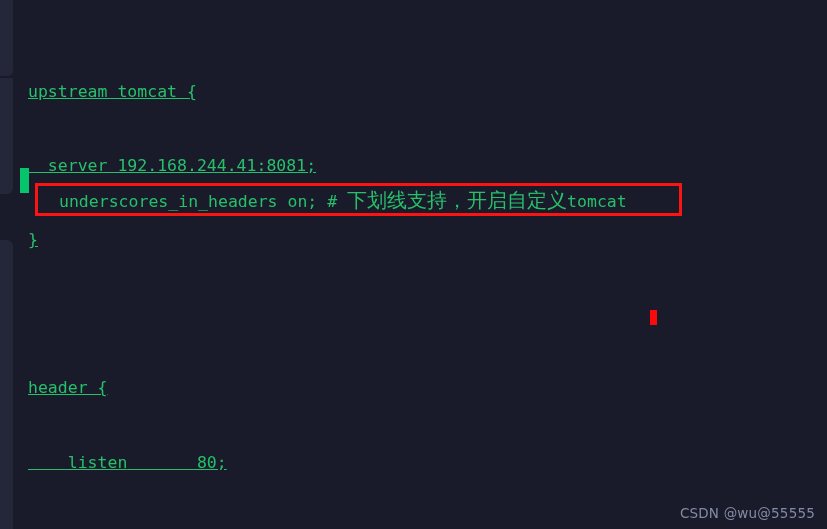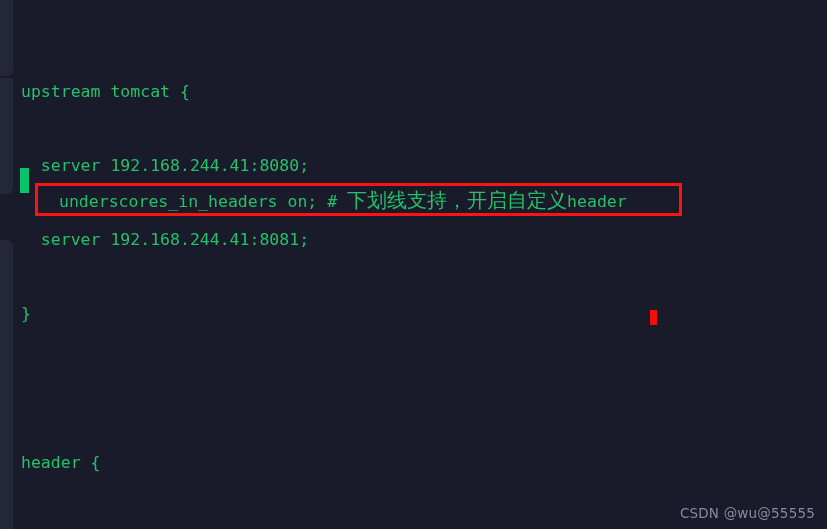--- a/index.html
+++ b/index.html
@@ -38,22 +38,23 @@
     margin: 0;
     padding: 0;
     color: #27c06a;
     font-size: 16.5px;
     line-height: 24.7px;
     white-space: pre;
   }
   .line {
     position: relative;
     height: 24.7px;
-    padding-left: 21px;
+    padding-left: 28px;
     box-sizing: border-box;
+    text-decoration: underline;
   }
   .ln-blank { height: 24.7px; }
 
   
   #code { padding-top: 6px; box-sizing: border-box; }
 
   
   #change-marker {
     position: absolute;
     left: 20px;
@@ -118,21 +119,20 @@
 
 <div id="screen">
 
   <div class="gutter-strip" id="gutter-top"></div>
   <div class="gutter-strip" id="gutter-mid"></div>
   <div class="gutter-strip" id="gutter-bottom"></div>
 
   <div id="code">
 
     <div class="line">upstream tomcat {</div>
-    <div class="line">  server 192.168.244.41:8080;</div>
     <div class="line">  server 192.168.244.41:8081;</div>
     <div class="line">}</div>
     <div class="line ln-blank"></div>
     <div class="line">header {</div>
     <div class="line"><span>    listen</span><span>       80;</span></div>
     
     
     
     
     
@@ -146,19 +146,19 @@
     
     
     
 
   </div>
 
   <div id="change-marker"></div>
 
   <div id="annotation-box"></div>
 
-  <div id="annotated-line"><span>underscores_in_headers on;</span><span> </span><span>#</span><span> </span><span class="cjk">下划线支持，开启自定义</span><span>header</span></div>
+  <div id="annotated-line"><span>underscores_in_headers on;</span><span> </span><span>#</span><span> </span><span class="cjk">下划线支持，开启自定义</span><span>tomcat</span></div>
 
   <div id="error-marker"></div>
 
   <div id="watermark">CSDN @wu@55555</div>
 
 </div>
 
 </body></html>

